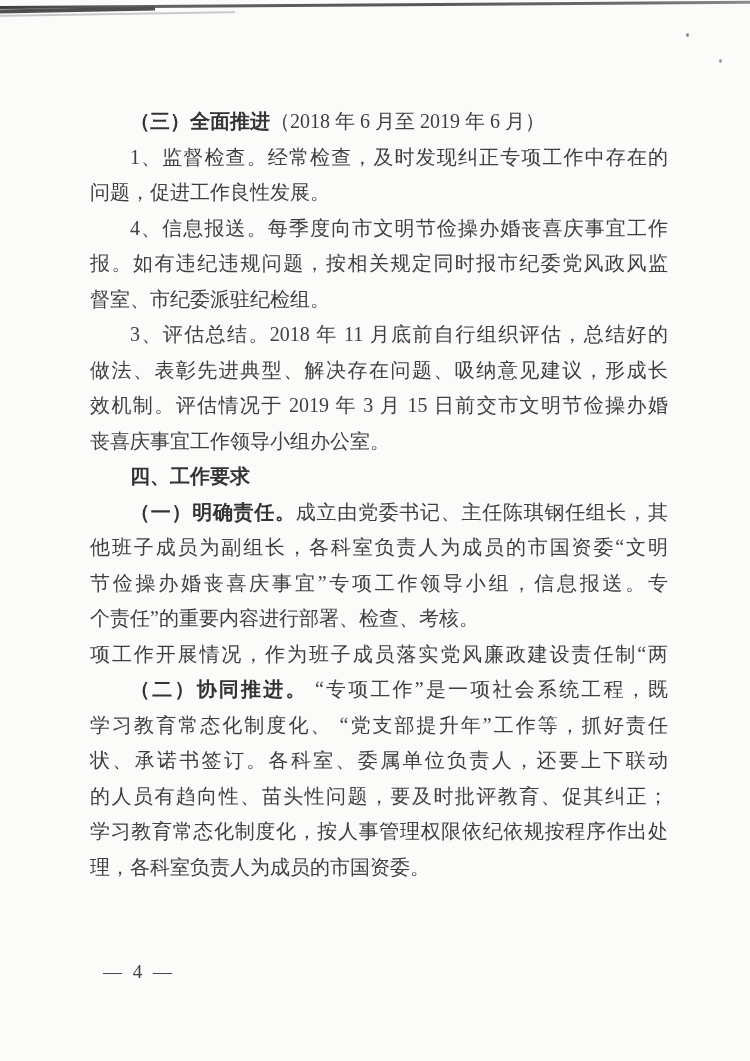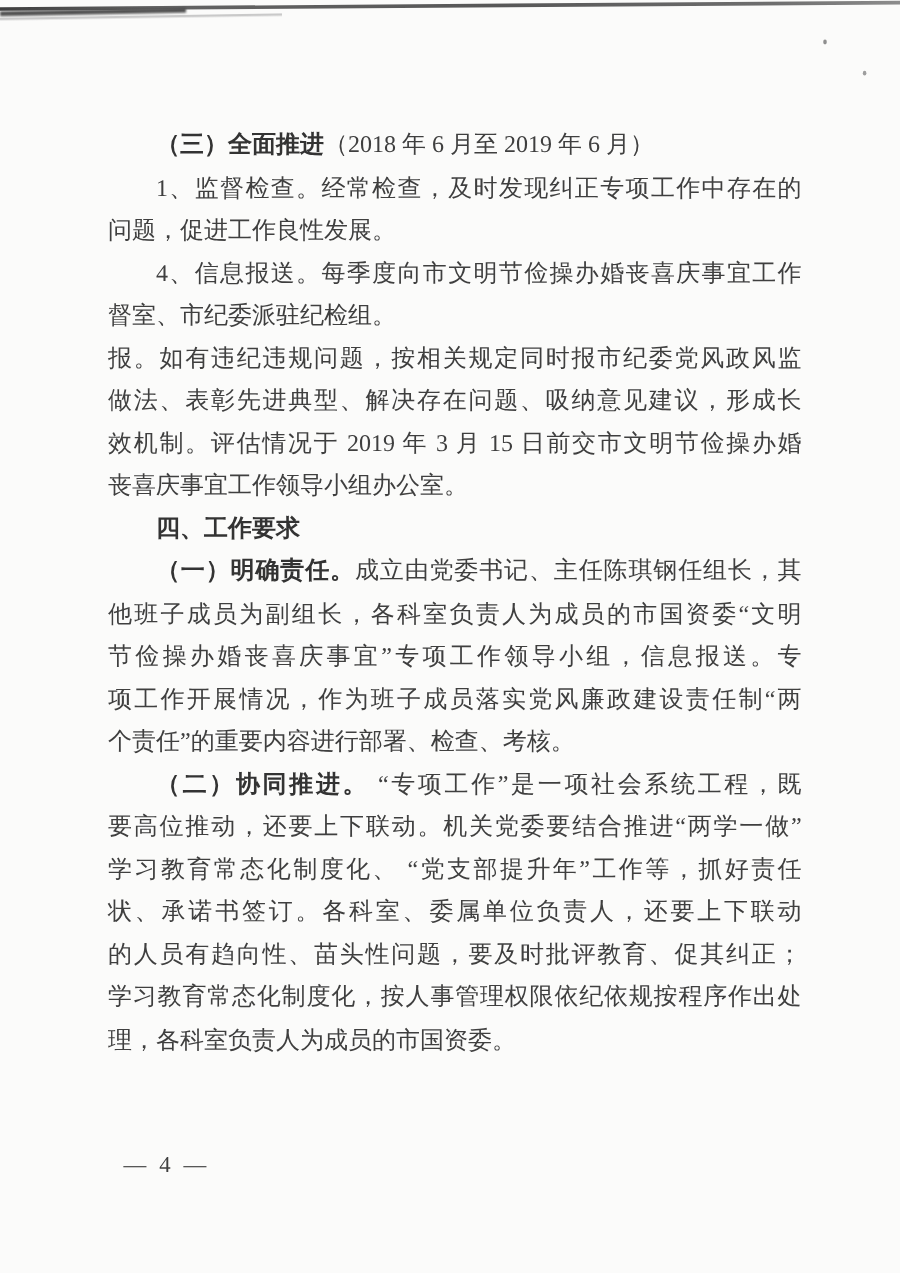--- a/index.html
+++ b/index.html
@@ -76,33 +76,33 @@
   <div class="top-smudge"></div>
   <div class="top-faint"></div>
   <div class="speck s1"></div>
   <div class="speck s2"></div>
 
   <main class="body-text">
       <div class="line indent"><b>（三）全面推进</b><span>（2018 年 6 月至 2019 年 6 月）</span></div>
       <div class="line indent fill"><span>1、监督检查。经常检查，及时发现纠正专项工作中存在的</span></div>
       <div class="line"><span>问题，促进工作良性发展。</span></div>
       <div class="line indent fill"><span>4、信息报送。每季度向市文明节俭操办婚丧喜庆事宜工作</span></div>
+      <div class="line fill"><span>报。如有违纪违规问题，按相关规定同时报市纪委党风政风监</span></div>
       <div class="line"><span>督室、市纪委派驻纪检组。</span></div>
-      <div class="line fill"><span>报。如有违纪违规问题，按相关规定同时报市纪委党风政风监</span></div>
+      <div class="line indent fill"><span>3、评估总结。2018 年 11 月底前自行组织评估，总结好的</span></div>
       <div class="line fill"><span>做法、表彰先进典型、解决存在问题、吸纳意见建议，形成长</span></div>
       <div class="line fill"><span>效机制。评估情况于 2019 年 3 月 15 日前交市文明节俭操办婚</span></div>
       <div class="line"><span>丧喜庆事宜工作领导小组办公室。</span></div>
       <div class="line indent"><b>四、工作要求</b></div>
       <div class="line indent fill"><b>（一）明确责任。</b><span>成立由党委书记、主任陈琪钢任组长，其</span></div>
       <div class="line fill"><span>他班子成员为副组长，各科室负责人为成员的市国资委“文明</span></div>
       <div class="line fill"><span>节俭操办婚丧喜庆事宜”专项工作领导小组，信息报送。专</span></div>
+      <div class="line"><span>个责任”的重要内容进行部署、检查、考核。</span></div>
       <div class="line fill"><span>项工作开展情况，作为班子成员落实党风廉政建设责任制“两</span></div>
-      <div class="line"><span>个责任”的重要内容进行部署、检查、考核。</span></div>
       <div class="line indent fill"><b>（二）协同推进。</b><span> “专项工作”是一项社会系统工程，既</span></div>
-      <div class="line fill"><span>要高位推动，还要上下联动。机关党委要结合推进“两学一做”</span></div>
       <div class="line fill"><span>学习教育常态化制度化、 “党支部提升年”工作等，抓好责任</span></div>
       <div class="line fill"><span>状、承诺书签订。各科室、委属单位负责人，还要上下联动</span></div>
       <div class="line fill"><span>的人员有趋向性、苗头性问题，要及时批评教育、促其纠正；</span></div>
       <div class="line fill"><span>学习教育常态化制度化，按人事管理权限依纪依规按程序作出处</span></div>
       <div class="line"><span>理，各科室负责人为成员的市国资委。</span></div>
     </main>
 
   <div class="footer">— 4 —</div>
 </div>
 

